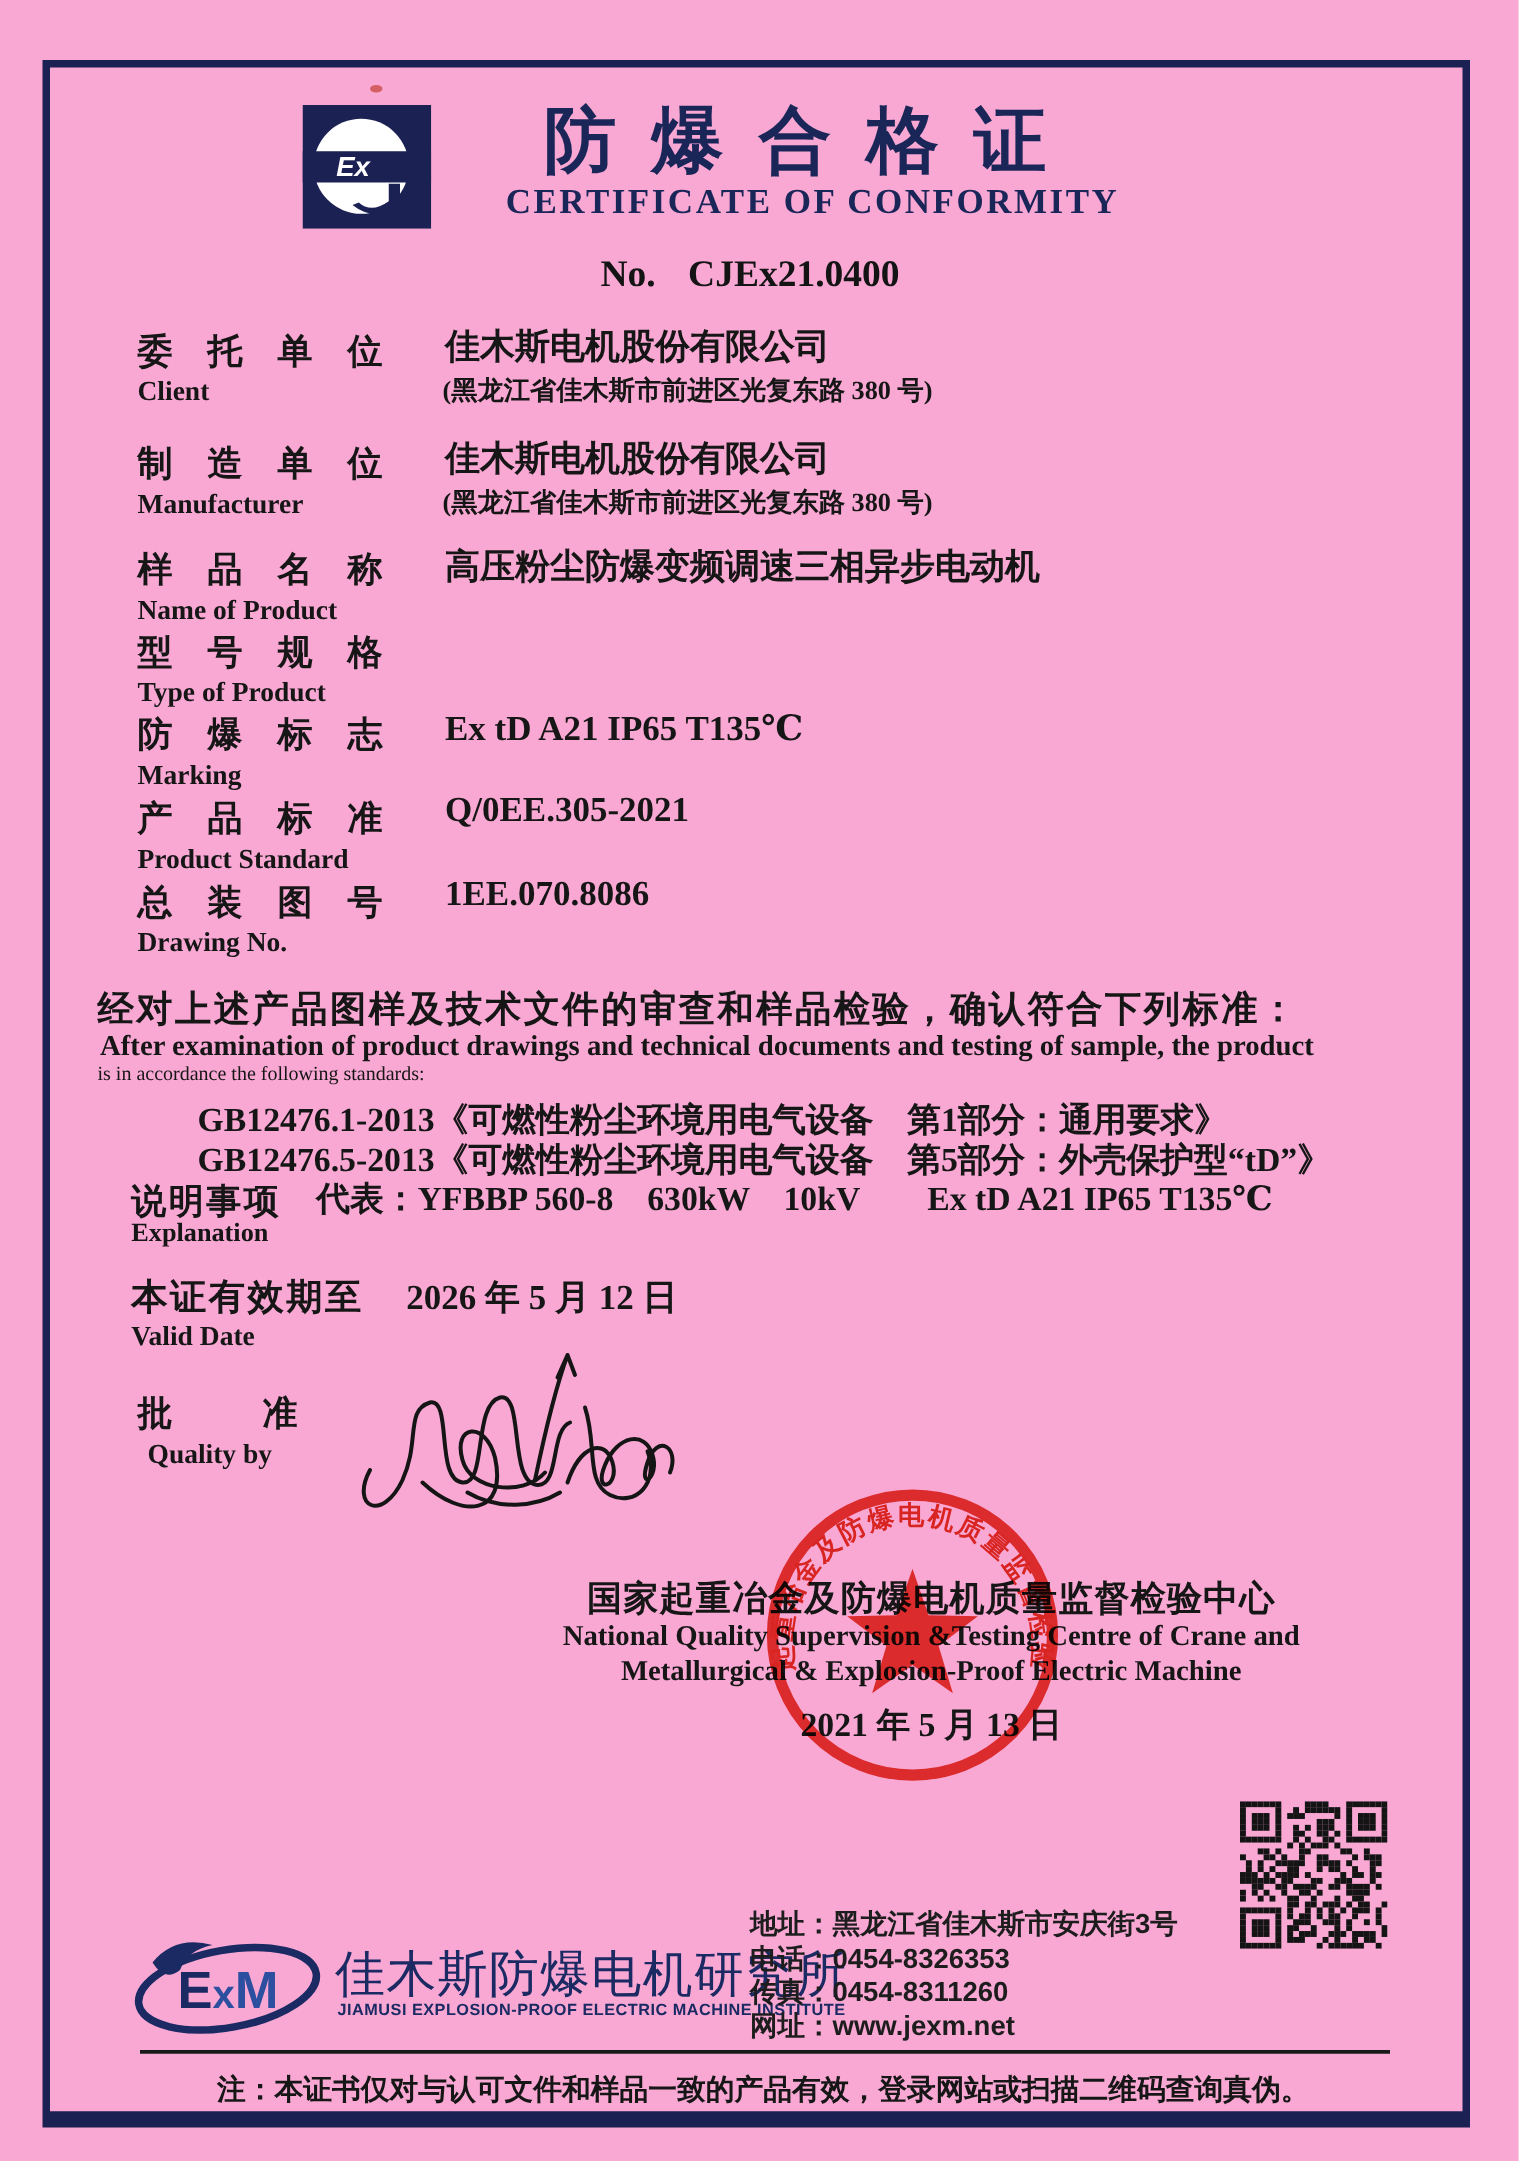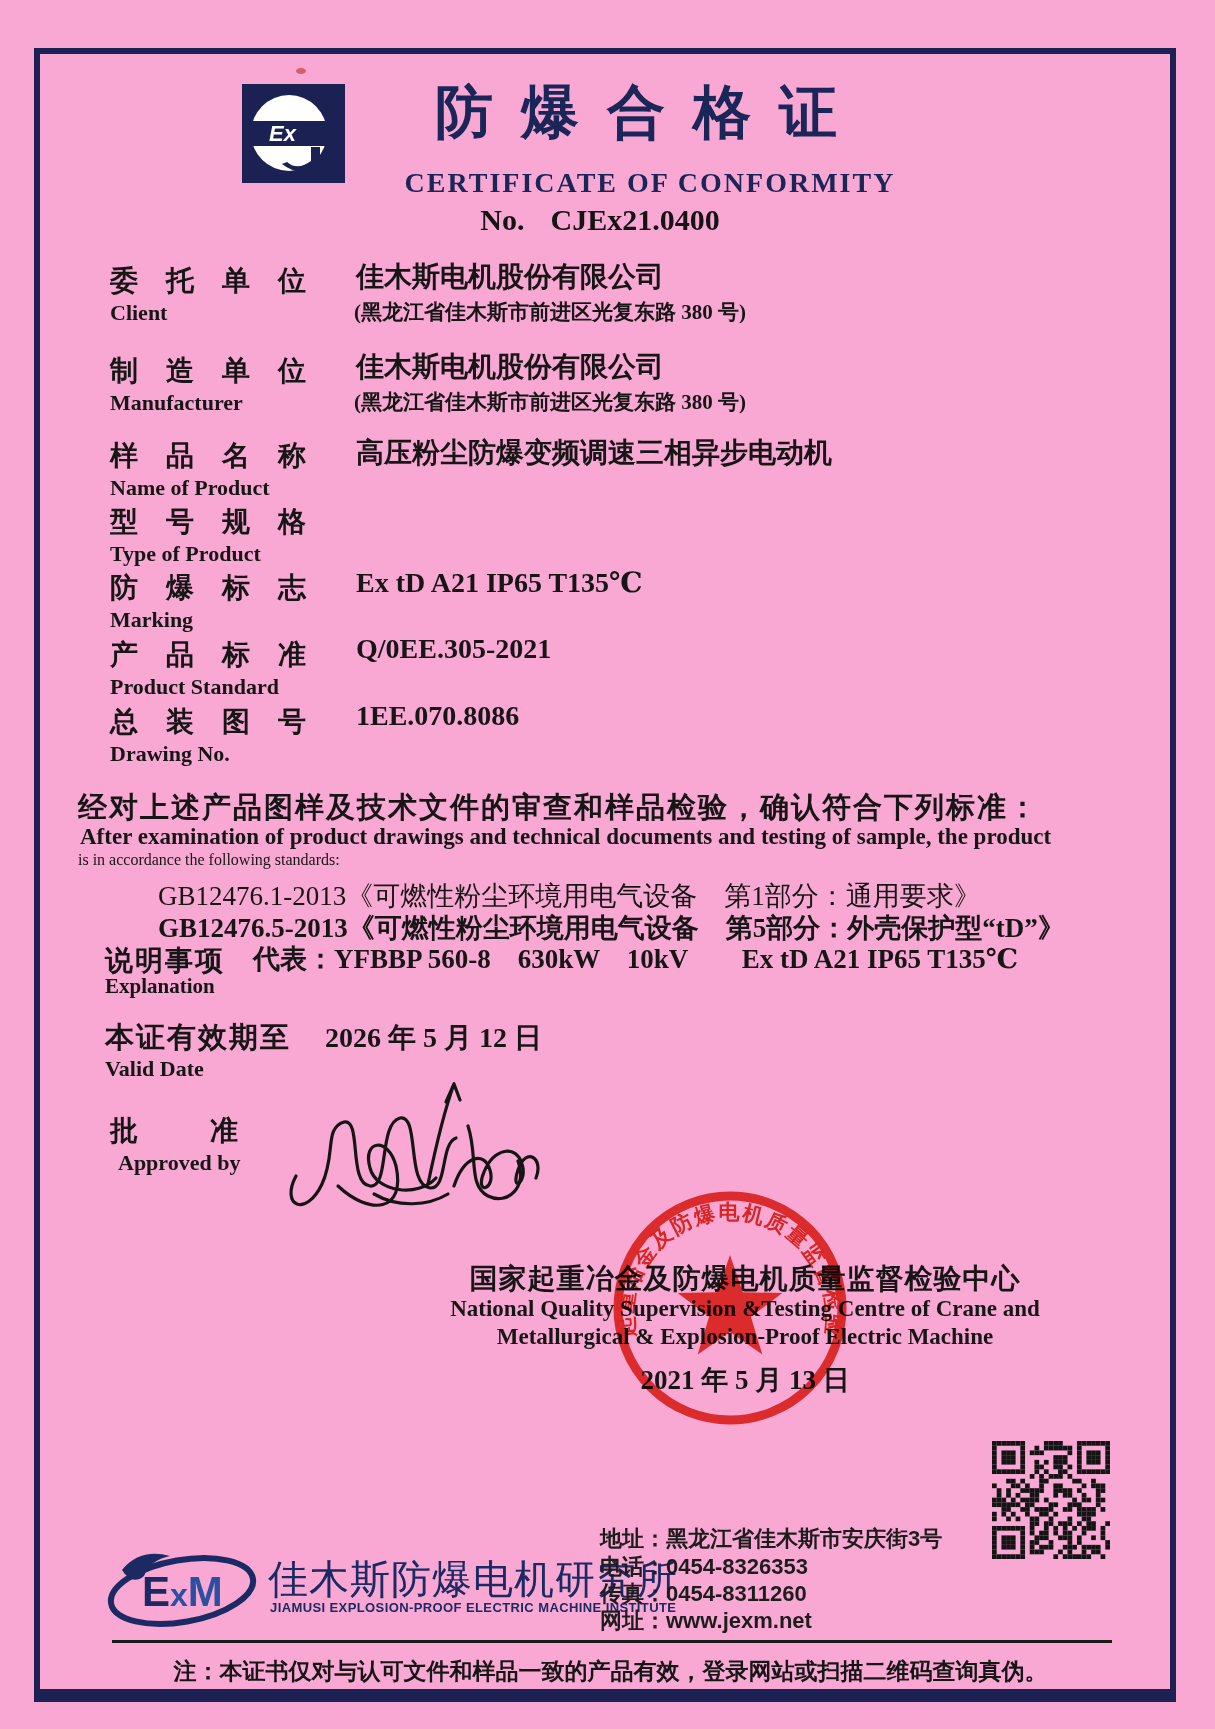--- a/index.html
+++ b/index.html
@@ -5,33 +5,33 @@
   html,body{margin:0;padding:0;background:#ffffff;}
   .page{position:relative;width:1215px;height:1729px;background:#f9a8d4;overflow:hidden;
         font-family:"Liberation Serif","DejaVu Serif",serif;color:#161616;}
   .frame{position:absolute;left:34px;top:48px;width:1142px;height:1654px;
          border:6px solid #1b2153;border-bottom-width:13px;box-sizing:border-box;}
   .abs{position:absolute;}
   
   .title-cn{left:360px;top:74px;width:580px;text-align:center;font-size:58px;font-weight:bold;
             letter-spacing:28px;color:#1a2558;}
   .title-en{left:360px;top:146px;width:580px;text-align:center;font-size:28px;font-weight:bold;
-            letter-spacing:2px;color:#1a2558;margin-top:21px;}
+            letter-spacing:2px;color:#1a2558;}
   .cert-no{left:420px;top:203px;width:360px;text-align:center;font-size:30px;font-weight:600;color:#141414;}
   .cert-no .num{margin-left:26px;}
   
   .flabel{left:110px;font-size:28px;font-weight:bold;letter-spacing:28px;white-space:nowrap;}
   .flabel-en{left:110px;font-size:22px;font-weight:600;}
   .fvalue{left:356px;font-size:28px;font-weight:bold;white-space:pre;}
   .fsub{left:354px;font-size:21px;font-weight:600;white-space:pre;}
   
   .st-cn{left:78px;top:788px;font-size:29px;font-weight:bold;letter-spacing:2px;white-space:nowrap;}
   .st-en1{left:80px;top:824px;font-size:23px;font-weight:600;}
   .st-en2{left:78px;top:851px;font-size:16px;font-weight:400;}
-  .st-gb1{left:158px;top:878px;font-size:27px;font-weight:normal;white-space:nowrap;text-align:center;}
+  .st-gb1{left:158px;top:878px;font-size:27px;font-weight:bold;white-space:nowrap;text-align:center;}
   .st-gb2{left:158px;top:910px;font-size:27px;font-weight:bold;white-space:nowrap;}
   .ex-label{left:105px;top:942px;font-size:28px;font-weight:bold;letter-spacing:2px;}
   .ex-value{left:253px;top:941px;font-size:27px;font-weight:bold;white-space:pre;}
   .ex-en{left:105px;top:974px;font-size:21px;font-weight:600;}
   .vd-label{left:105px;top:1018px;font-size:29px;font-weight:bold;letter-spacing:2px;}
   .vd-en{left:105px;top:1056px;font-size:22px;font-weight:600;}
   .vd-value{left:325px;top:1019px;font-size:28px;font-weight:bold;white-space:pre;}
   .ap-label{left:110px;top:1112px;font-size:28px;font-weight:bold;letter-spacing:72px;white-space:nowrap;}
   .ap-en{left:118px;top:1150px;font-size:22px;font-weight:600;}
   
@@ -114,21 +114,21 @@
 
   <div class="abs ex-label">说明事项</div>
   <div class="abs ex-value">代表：YFBBP 560-8　630kW　10kV　　Ex tD A21 IP65 T135℃</div>
   <div class="abs ex-en">Explanation</div>
 
   <div class="abs vd-label">本证有效期至</div>
   <div class="abs vd-en">Valid Date</div>
   <div class="abs vd-value">2026 年 5 月 12 日</div>
 
   <div class="abs ap-label">批准</div>
-  <div class="abs ap-en">Approved by</div>
+  <div class="abs ap-en">Quality by</div>
   <svg class="abs sig" viewBox="0 0 280 162">
     <g fill="none" stroke="#151515" stroke-width="3.2" stroke-linecap="round">
       <path d="M18,110 C2,140 28,152 44,118 C58,88 46,62 66,56 C84,52 70,118 92,120 C112,122 100,58 122,52 C142,48 128,120 152,122 C170,123 162,78 178,72"></path>
       <path d="M60,120 C92,150 128,146 118,100 C110,70 84,74 92,102 C98,126 140,132 158,112"></path>
       <path d="M150,118 C160,70 168,40 176,18 M176,18 L168,36 M176,18 L182,34"></path>
       <path d="M176,120 C186,90 206,84 212,104 C218,124 196,130 206,106 C216,82 238,78 244,98 C250,116 232,128 240,104 C248,80 266,92 258,112"></path>
       <path d="M96,128 C120,142 150,140 170,128"></path>
       <path d="M190,60 C200,90 190,120 210,130 C230,140 250,120 240,95"></path>
     </g>
   </svg>

